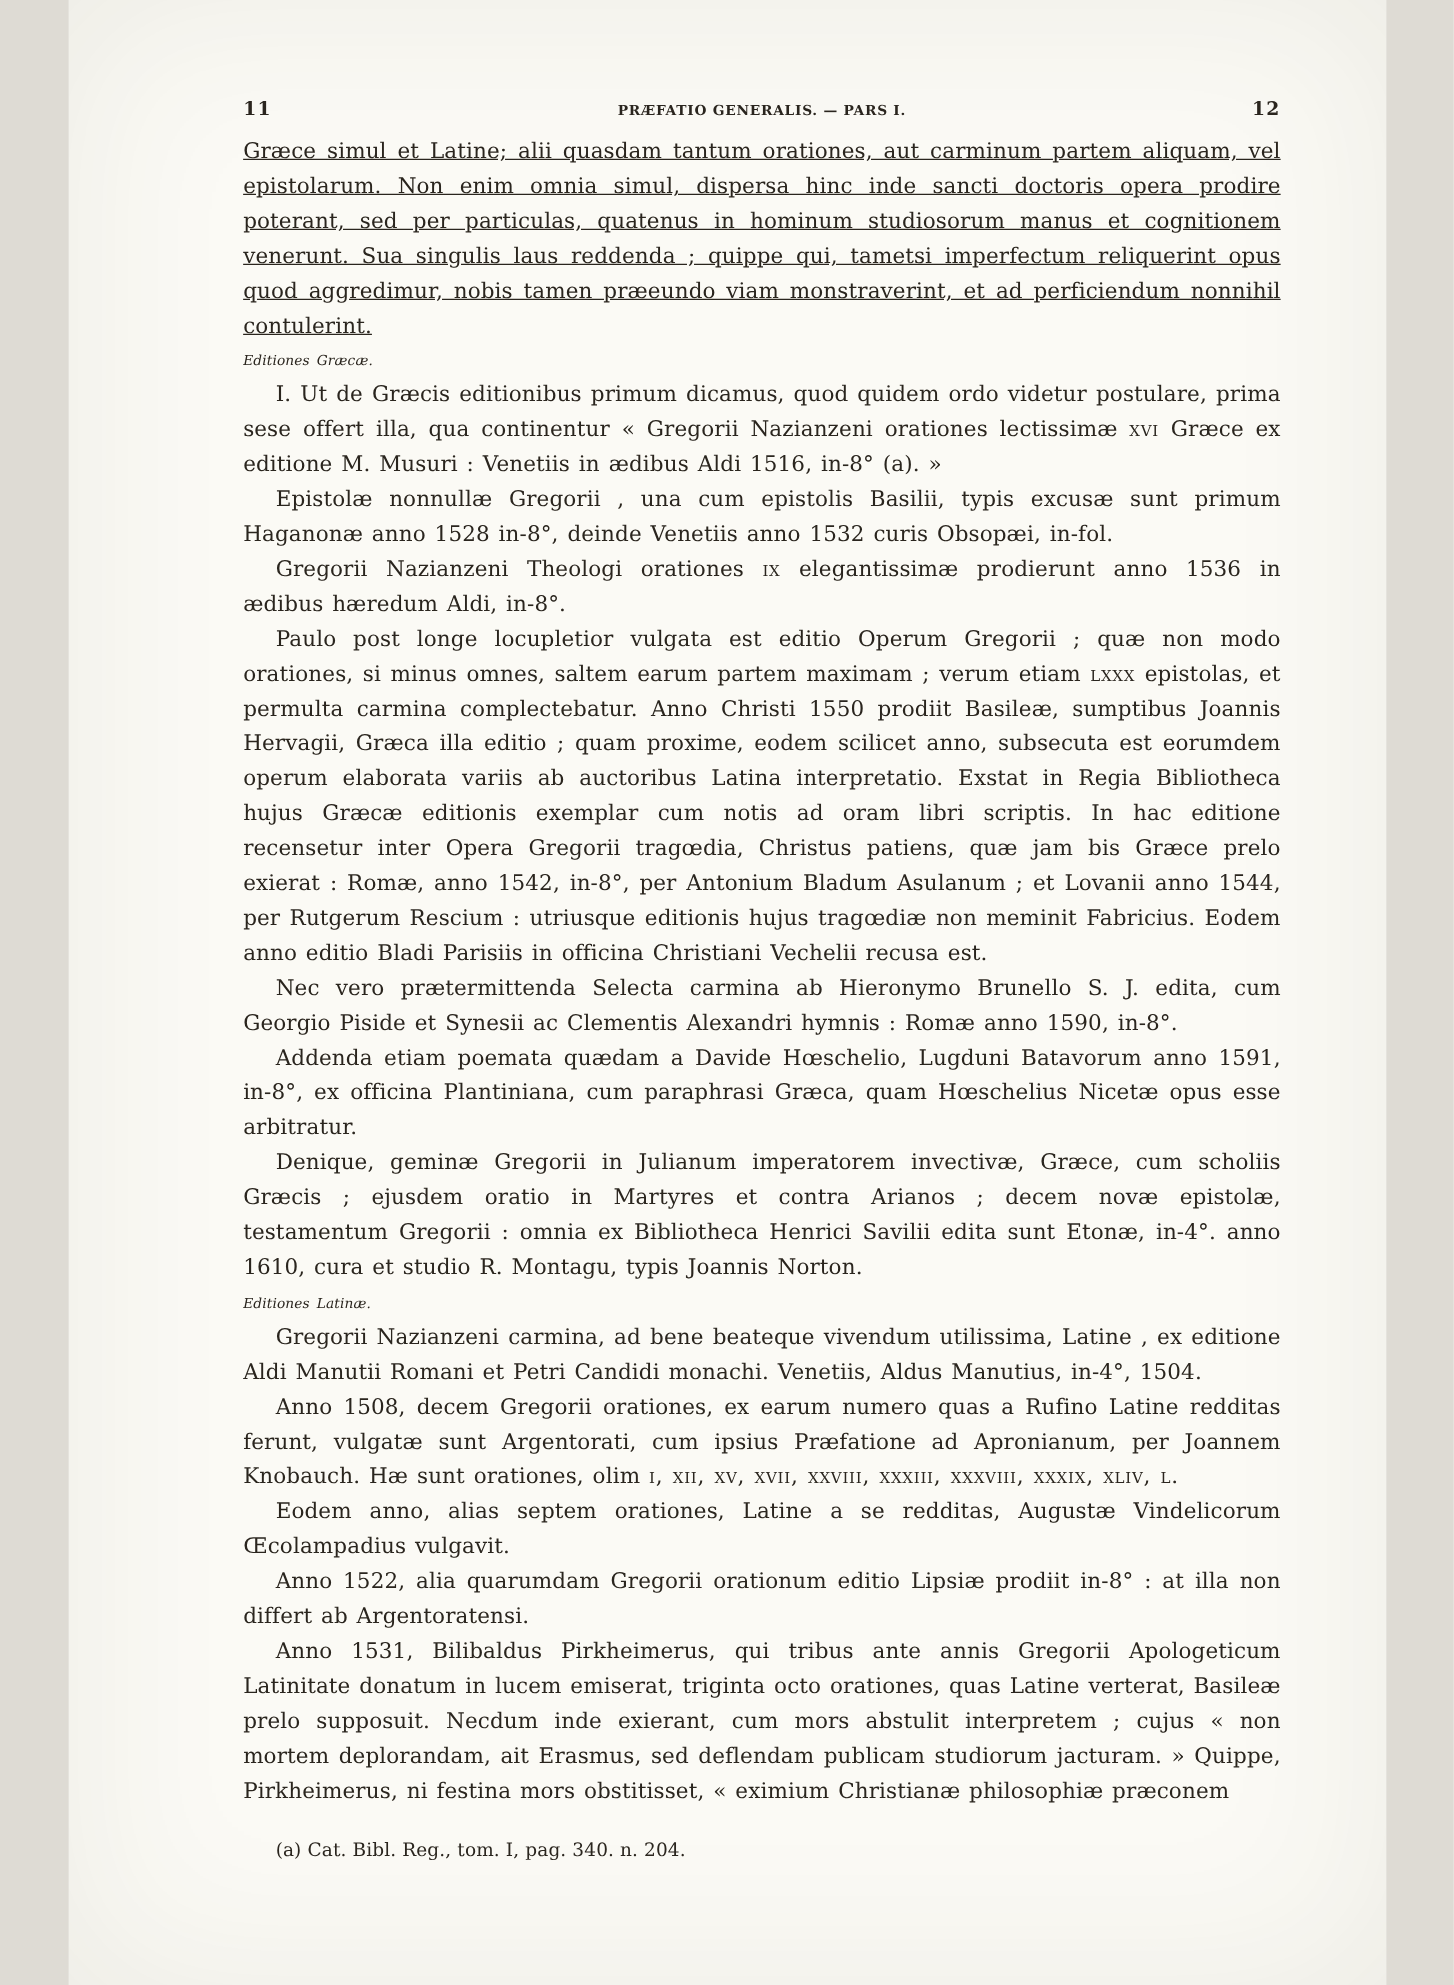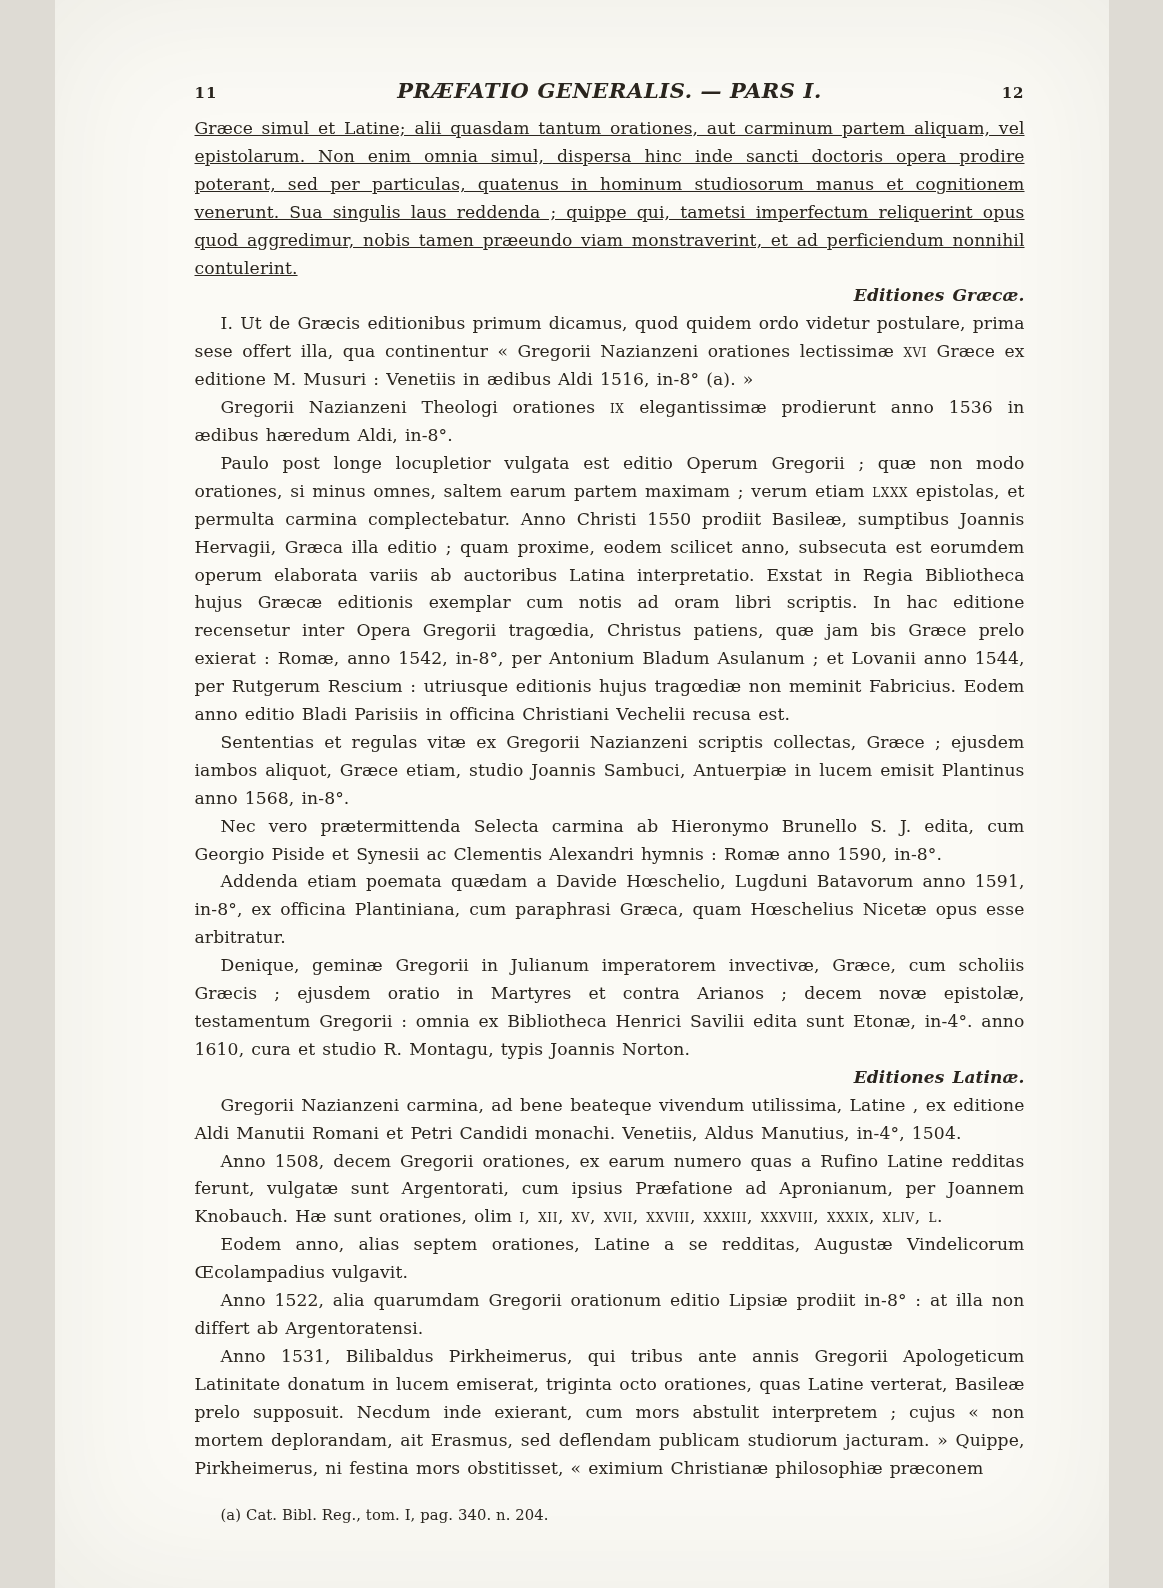--- a/index.html
+++ b/index.html
@@ -32,41 +32,40 @@
   }
   .running-head .pagenum {
     width: 70px;
     font-size: 15px;
     letter-spacing: 1px;
   }
   .running-head .pagenum.right { text-align: right; }
   .running-head .title {
     flex: 1;
     text-align: center;
-    font-size: 21px;
+    font-size: 11px;
     letter-spacing: 0.6px;
-    font-style: italic;
   }
 
   .content p {
     margin: 0;
     text-align: justify;
     font-size: 17.2px;
     line-height: 27.9px;
     text-indent: 26px;
     letter-spacing: 0.1px;
     word-spacing: 1.5px;
   }
   .content p.noindent { text-indent: 0; text-decoration: underline; }
   .content p.heading {
-    text-align: right;
+    text-align: left;
     text-indent: 0;
-    font-weight: bold;
+    font-weight: normal;
     font-style: italic;
-    font-size: 17px;
+    font-size: 11px;
     word-spacing: 2px;
   }
   .it { }
   .sc { font-variant: small-caps; letter-spacing: 0.6px; }
 
   .footnote {
     margin-top: 24px;
     margin-left: 26px;
     font-size: 14.8px;
     letter-spacing: 0.1px;
@@ -81,23 +80,23 @@
     <div class="running-head">
       <span class="pagenum">11</span>
       <span class="title">PRÆFATIO GENERALIS. — PARS I.</span>
       <span class="pagenum right">12</span>
     </div>
 
     <div class="content">
         <p class="noindent"><span>Græce simul et Latine; alii quasdam tantum orationes, aut carminum partem aliquam, vel epistolarum. Non enim omnia simul, dispersa hinc inde sancti doctoris opera prodire poterant, sed per particulas, quatenus in hominum studiosorum manus et cognitionem venerunt. Sua singulis laus reddenda ; quippe qui, tametsi imperfectum reliquerint opus quod aggredimur, nobis tamen præeundo viam monstraverint, et ad perficiendum nonnihil contulerint.</span></p>
         <p class="heading"><span>Editiones Græcæ.</span></p>
         <p class=""><span>I. Ut de Græcis editionibus primum dicamus, quod quidem ordo videtur postulare, prima sese offert illa, qua continentur « Gregorii Nazianzeni orationes lectissimæ </span><span class="sc">xvi</span><span> Græce ex editione M. Musuri : Venetiis in ædibus Aldi 1516, in-8° (a). »</span></p>
+        <p class=""><span>Epistolæ nonnullæ Gregorii , una cum epistolis Basilii, typis excusæ sunt primum Haganonæ anno 1528 in-8°, deinde Venetiis anno 1532 curis Obsopæi, in-fol.</span></p>
         <p class=""><span>Gregorii Nazianzeni Theologi orationes </span><span class="sc">ix</span><span> elegantissimæ prodierunt anno 1536 in ædibus hæredum Aldi, in-8°.</span></p>
         <p class=""><span>Paulo post longe locupletior vulgata est editio Operum Gregorii ; quæ non modo orationes, si minus omnes, saltem earum partem maximam ; verum etiam </span><span class="sc">lxxx</span><span> epistolas, et permulta carmina complectebatur. Anno Christi 1550 prodiit Basileæ, sumptibus Joannis Hervagii, Græca illa editio ; quam proxime, eodem scilicet anno, subsecuta est eorumdem operum elaborata variis ab auctoribus Latina interpretatio. Exstat in Regia Bibliotheca hujus Græcæ editionis exemplar cum notis ad oram libri scriptis. In hac editione recensetur inter Opera Gregorii tragœdia, </span><span class="it">Christus patiens,</span><span> quæ jam bis Græce prelo exierat : Romæ, anno 1542, in-8°, per Antonium Bladum Asulanum ; et Lovanii anno 1544, per Rutgerum Rescium : utriusque editionis hujus tragœdiæ non meminit Fabricius. Eodem anno editio Bladi Parisiis in officina Christiani Vechelii recusa est.</span></p>
-        <p class=""><span>Sententias et regulas vitæ ex Gregorii Nazianzeni scriptis collectas, Græce ; ejusdem iambos aliquot, Græce etiam, studio Joannis Sambuci, Antuerpiæ in lucem emisit Plantinus anno 1568, in-8°.</span></p>
         <p class=""><span>Nec vero prætermittenda </span><span class="it">Selecta carmina ab Hieronymo Brunello</span><span> S. J. edita, cum Georgio Piside et Synesii ac Clementis Alexandri hymnis : Romæ anno 1590, in-8°.</span></p>
         <p class=""><span>Addenda etiam poemata quædam a Davide Hœschelio, Lugduni Batavorum anno 1591, in-8°, ex officina Plantiniana, cum paraphrasi Græca, quam Hœschelius Nicetæ opus esse arbitratur.</span></p>
         <p class=""><span>Denique, geminæ Gregorii in Julianum imperatorem invectivæ, Græce, cum scholiis Græcis ; ejusdem oratio </span><span class="it">in Martyres et contra Arianos ;</span><span> decem novæ epistolæ, testamentum Gregorii : omnia ex Bibliotheca Henrici Savilii edita sunt Etonæ, in-4°. anno 1610, cura et studio R. Montagu, typis Joannis Norton.</span></p>
         <p class="heading"><span>Editiones Latinæ.</span></p>
         <p class=""><span>Gregorii Nazianzeni carmina, ad bene beateque vivendum utilissima, Latine , ex editione Aldi Manutii Romani et Petri Candidi monachi. Venetiis, Aldus Manutius, in-4°, 1504.</span></p>
         <p class=""><span>Anno 1508, decem Gregorii orationes, ex earum numero quas a Rufino Latine redditas ferunt, vulgatæ sunt Argentorati, cum ipsius Præfatione ad Apronianum, per Joannem Knobauch. Hæ sunt orationes, olim </span><span class="sc">i, xii, xv, xvii, xxviii, xxxiii, xxxviii, xxxix, xliv, l.</span></p>
         <p class=""><span>Eodem anno, alias septem orationes, Latine a se redditas, Augustæ Vindelicorum Œcolampadius vulgavit.</span></p>
         <p class=""><span>Anno 1522, alia quarumdam Gregorii orationum editio Lipsiæ prodiit in-8° : at illa non differt ab Argentoratensi.</span></p>
         <p class=""><span>Anno 1531, Bilibaldus Pirkheimerus, qui tribus ante annis Gregorii Apologeticum Latinitate donatum in lucem emiserat, triginta octo orationes, quas Latine verterat, Basileæ prelo supposuit. Necdum inde exierant, cum mors abstulit interpretem ; cujus « non mortem deplorandam, ait Erasmus, sed deflendam publicam studiorum jacturam. » Quippe, Pirkheimerus, ni festina mors obstitisset, « eximium Christianæ philosophiæ præconem</span></p>
       </div>

